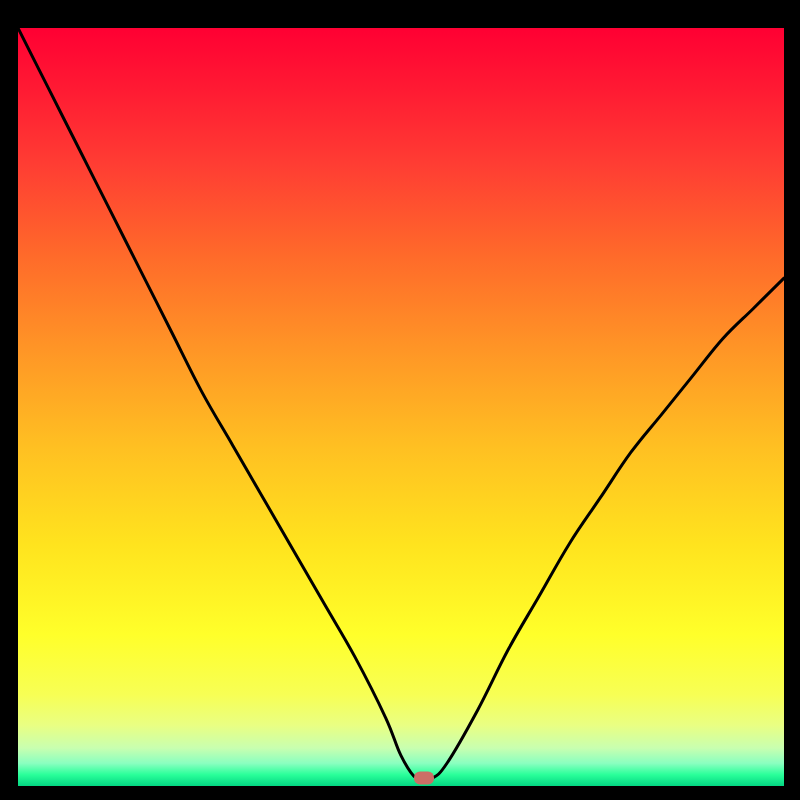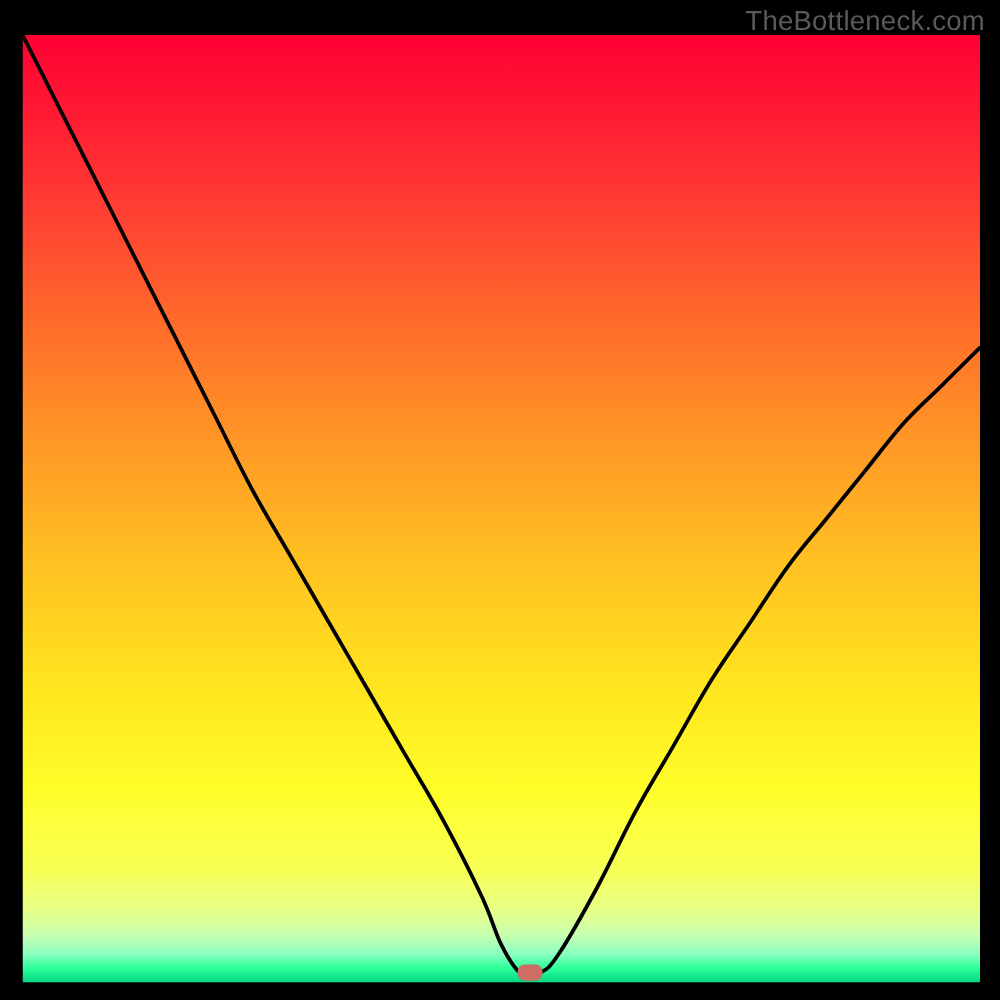--- a/index.html
+++ b/index.html
@@ -62,21 +62,20 @@
     background: #cc6e66;
     border-radius: 6px;
     transform: translate(-50%, -50%);
   }
 </style>
 </head>
 <body>
 
 <div class="container">
 
-  <div class="watermark">TheBottleneck.com</div>
 
   <div class="plot">
     <div class="gradient"></div>
 
     <svg class="curve" viewBox="0 0 766 758" preserveAspectRatio="none">
       <path id="curve-path" d="M 0 0 C 5.5152 10.915199999999997 19.6096 38.80959999999999 30.64 60.639999999999986 C 41.6704 82.47039999999998 50.2496 99.44959999999998 61.28 121.27999999999997 C 72.3104 143.11039999999997 80.8896 160.08959999999996 91.92 181.91999999999996 C 102.9504 203.75039999999996 111.5296 220.72959999999995 122.56 242.55999999999995 C 133.59040000000002 264.39039999999994 142.1696 281.3696 153.20000000000002 303.2 C 164.23040000000003 325.0304 172.8096 343.37399999999997 183.84 363.84 C 194.87040000000002 384.306 203.44960000000003 397.79839999999996 214.48000000000002 416.9 C 225.5104 436.0016 234.08960000000002 450.85839999999996 245.12 469.96 C 256.1504 489.0616 264.7296 503.91839999999996 275.76 523.02 C 286.7904 542.1216 295.36960000000005 556.9784000000001 306.40000000000003 576.08 C 317.4304 595.1816 326.00960000000003 608.674 337.04 629.14 C 348.0704 649.606 359.4072 672.0427999999999 367.68 689.78 C 375.9528 707.5172 377.4848 716.7647999999999 383 727.68 C 388.5152 738.5952 392.8048 746.3267999999999 398.32 750.42 C 403.8352 754.5132 408.12480000000005 753.1487999999999 413.64000000000004 750.42 C 419.15520000000004 747.6912 420.6872000000001 747.5396 428.96000000000004 735.26 C 437.2328 722.9804 448.5696 702.666 459.59999999999997 682.2 C 470.63039999999995 661.734 479.2096 642.026 490.24 621.56 C 501.2704 601.0939999999999 509.8496 587.6016 520.88 568.5 C 531.9104 549.3984 540.4896 533.1772000000001 551.52 515.44 C 562.5504 497.7028 571.1296 486.33279999999996 582.16 469.96 C 593.1904 453.5872 601.7696000000001 439.4884 612.8000000000001 424.48 C 623.8304 409.4716 632.4096 400.224 643.4399999999999 386.58 C 654.4703999999999 372.936 663.0496 362.32399999999996 674.08 348.67999999999995 C 685.1104 335.03599999999994 693.6896 323.05960000000005 704.72 310.78000000000003 C 715.7504 298.5004 724.3296 291.3752 735.36 280.46 C 746.3904 269.54479999999995 760.4848 255.59759999999997 766 250.14" fill="none" stroke="#000" stroke-width="3" stroke-linejoin="round" stroke-linecap="round"></path>
     </svg>
 
     <div class="marker" id="marker" style="left: 405.98px; top: 750.42px;"></div>
   </div>

